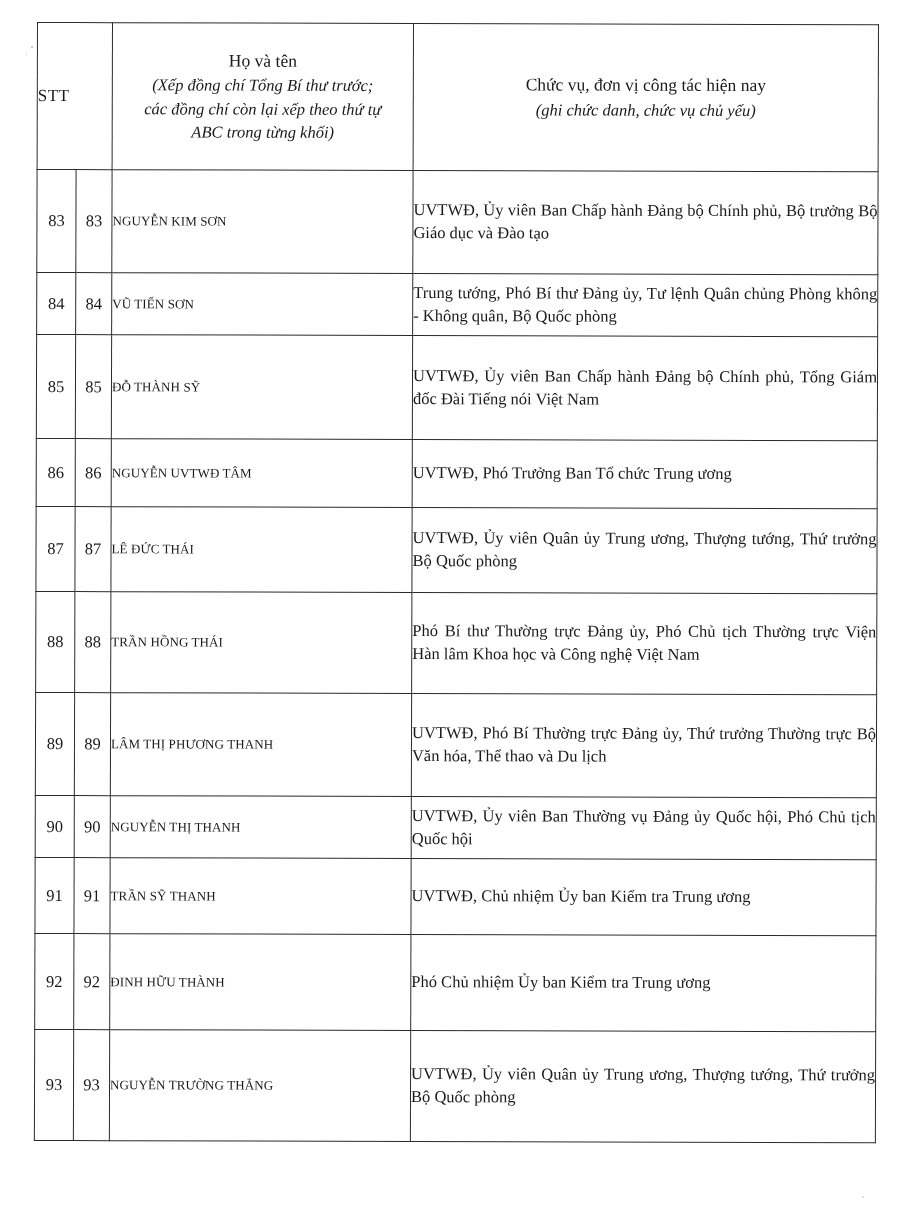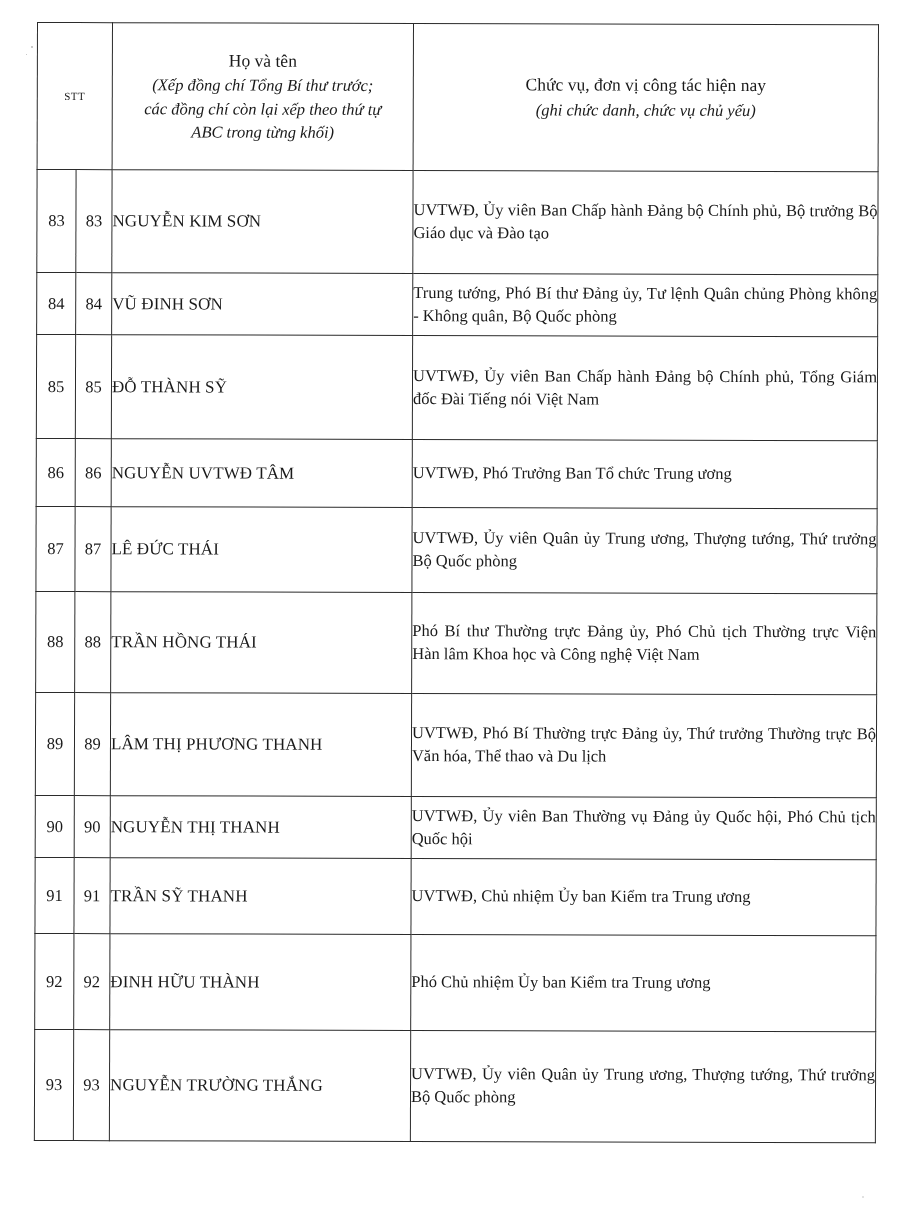--- a/index.html
+++ b/index.html
@@ -60,23 +60,23 @@
   col.c-name  { width: 301px; }
   col.c-pos   { width: 465px; }
 
   
   .hdr-cell {
     text-align: center;
     padding: 6px 4px;
   }
   .hdr-stt {
     font-weight: bold;
-    font-size: 11px;
+    font-size: 17px;
     letter-spacing: 0.5px;
-    text-align: center;
+    text-align: left;
     vertical-align: middle;
   }
   .hdr-title {
     font-weight: normal;
     font-size: 17.5px;
     line-height: 1.35;
     display: block;
   }
   .hdr-sub {
     font-style: italic;
@@ -88,21 +88,21 @@
   .hdr-sub-line { display: block; }
 
   
   td.num {
     text-align: center;
     font-size: 16.5px;
     vertical-align: middle;
     margin-left: 44px;
   }
   td.name {
-    font-size: 17px;
+    font-size: 13px;
     padding: 0 2px 0 7px;
     vertical-align: middle;
     white-space: nowrap;
     letter-spacing: 0.1px;
     margin-left: 20px;
   }
   td.pos {
     font-size: 16.5px;
     line-height: 1.38;
     padding: 3px 5px 3px 7px;
@@ -155,21 +155,21 @@
           <td class="num">83</td>
           <td class="name">NGUYỄN KIM SƠN</td>
           <td class="pos">
             <span class="pos-inner">UVTWĐ, Ủy viên Ban Chấp hành Đảng bộ Chính phủ, Bộ trưởng Bộ Giáo dục và Đào tạo</span>
           </td>
         </tr>
 
         <tr style="height:62px;">
           <td class="num">84</td>
           <td class="num">84</td>
-          <td class="name">VŨ ĐINH SƠN</td>
+          <td class="name">VŨ TIẾN SƠN</td>
           <td class="pos">
             <span class="pos-inner">Trung tướng, Phó Bí thư Đảng ủy, Tư lệnh Quân chủng Phòng không - Không quân, Bộ Quốc phòng</span>
           </td>
         </tr>
 
         <tr style="height:104px;">
           <td class="num">85</td>
           <td class="num">85</td>
           <td class="name">ĐỖ THÀNH SỸ</td>
           <td class="pos">

